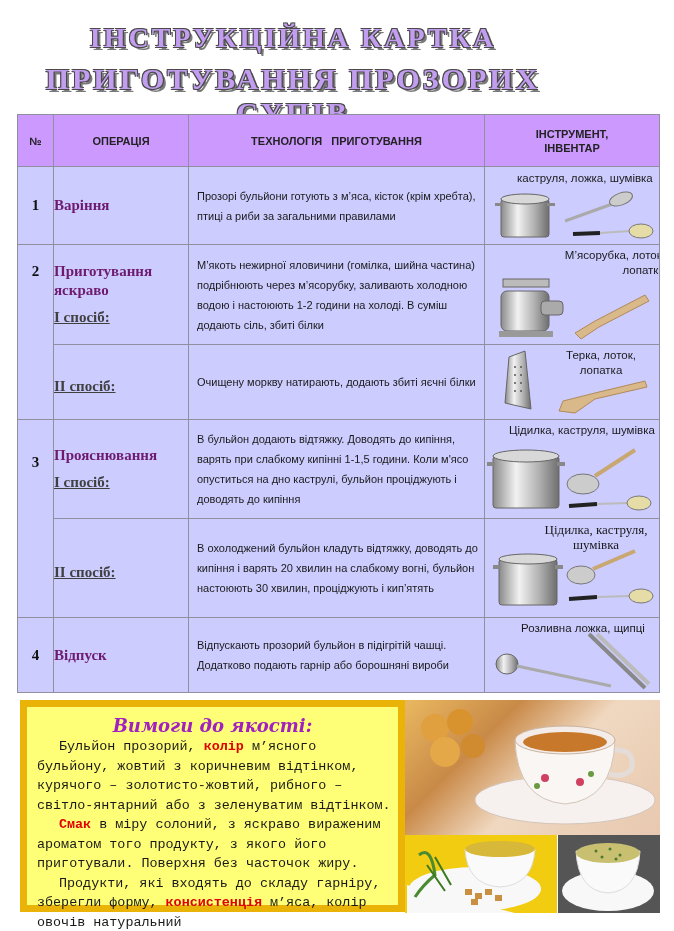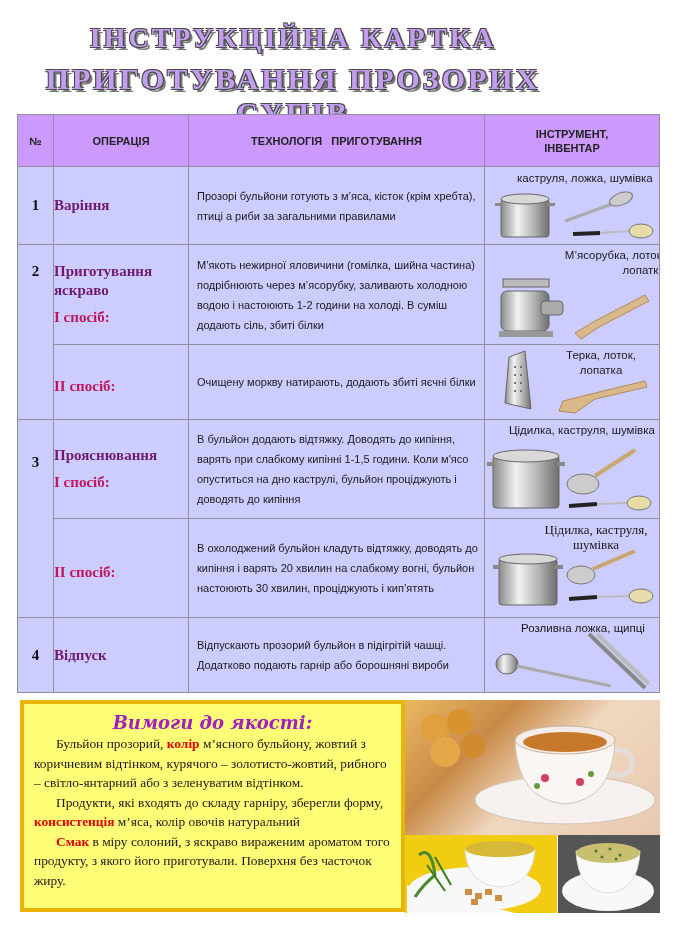--- a/index.html
+++ b/index.html
@@ -33,44 +33,44 @@
   td.num {
     font-family: "Liberation Serif", serif; font-weight: bold; font-size: 15px;
     text-align: center; color: #111;
   }
   td.num.top { vertical-align: top; padding-top: 18px; }
   td.op {
     font-family: "Liberation Serif", serif; font-weight: bold; font-size: 15px;
     text-align: left; color: #6e1a6e; line-height: 19px;
   }
   td.op .method {
-    color: #be185d; display: block; margin-top: 8px;
+    color: #404040; text-decoration: underline; display: block; margin-top: 8px;
   }
   td.tech {
     font-family: "Liberation Sans", sans-serif; font-size: 11px; color: #1a1a1a;
     padding: 0 6px 0 8px; line-height: 20px;
   }
   td.tool { position: relative; padding: 0; overflow: hidden; }
   .tool-label {
     position: absolute; font-family: "Liberation Sans", sans-serif; font-size: 11.5px;
     color: #1a1a1a; line-height: 15px; margin-left: 16px;
   }
   .tool-label.serif { font-family: "Liberation Serif", serif; font-size: 13px; }
   .tool-art { position: absolute; }
 
   .quality-box {
     position: absolute; left: 20px; top: 700px; width: 385px; height: 212px;
-    background: #ffff77; border: 4px solid #eab308;
+    background: #ffff77; border: 7px solid #eab308;
   }
   .quality-title {
     text-align: center; font-family: "DejaVu Serif", serif; font-style: italic;
     font-weight: bold; font-size: 18px; color: #a020c0; margin-top: 8px; line-height: 22px;
   }
   .quality-text {
-    font-family: Liberation Serif, serif; font-size: 13.4px; color: #1a1a1a;
+    font-family: Liberation Mono, monospace; font-size: 13.4px; color: #1a1a1a;
     padding: 0 6px 0 10px; line-height: 19.5px;
   }
   .quality-text p { text-indent: 22px; }
   .hl { color: #e00000; font-weight: bold; }
 
   .photo { position: absolute; overflow: hidden; }
 </style>
 </head>
 <body>
 
@@ -230,22 +230,22 @@
       </svg>
     </td>
   </tr>
 </tbody>
   </table>
 
 <div class="quality-box">
   <div class="quality-title">Вимоги до якості:</div>
   <div class="quality-text">
     <p><span>Бульйон прозорий, </span><span class="hl">колір</span><span> м’ясного бульйону, жовтий з коричневим відтінком, курячого – золотисто-жовтий, рибного – світло-янтарний або з зеленуватим відтінком.</span></p>
+    <p><span class="hl">Смак</span><span> в міру солоний, з яскраво вираженим ароматом того продукту, з якого його приготували. Поверхня без часточок жиру.</span></p>
     <p><span>Продукти, які входять до складу гарніру, зберегли форму, </span><span class="hl">консистенція</span><span> м’яса, колір овочів натуральний</span></p>
-    <p><span class="hl">Смак</span><span> в міру солоний, з яскраво вираженим ароматом того продукту, з якого його приготували. Поверхня без часточок жиру.</span></p>
   </div>
 </div>
 
 <div class="photo" style="left:405px;top:700px;width:255px;height:135px;background:linear-gradient(135deg,#e9b860 0%,#c98a48 30%,#f0d8c0 55%,#e8c8b0 100%)">
   <svg width="255" height="135" viewBox="0 0 255 135">
     <circle cx="30" cy="28" r="14" fill="#e0a040"></circle>
       <circle cx="55" cy="22" r="13" fill="#d8932e"></circle>
       <circle cx="40" cy="52" r="15" fill="#e4a848"></circle>
       <circle cx="68" cy="46" r="12" fill="#d08a30"></circle>
     <ellipse cx="160" cy="100" rx="90" ry="24" fill="#f6f0ee" stroke="#d4c4b8"></ellipse>

